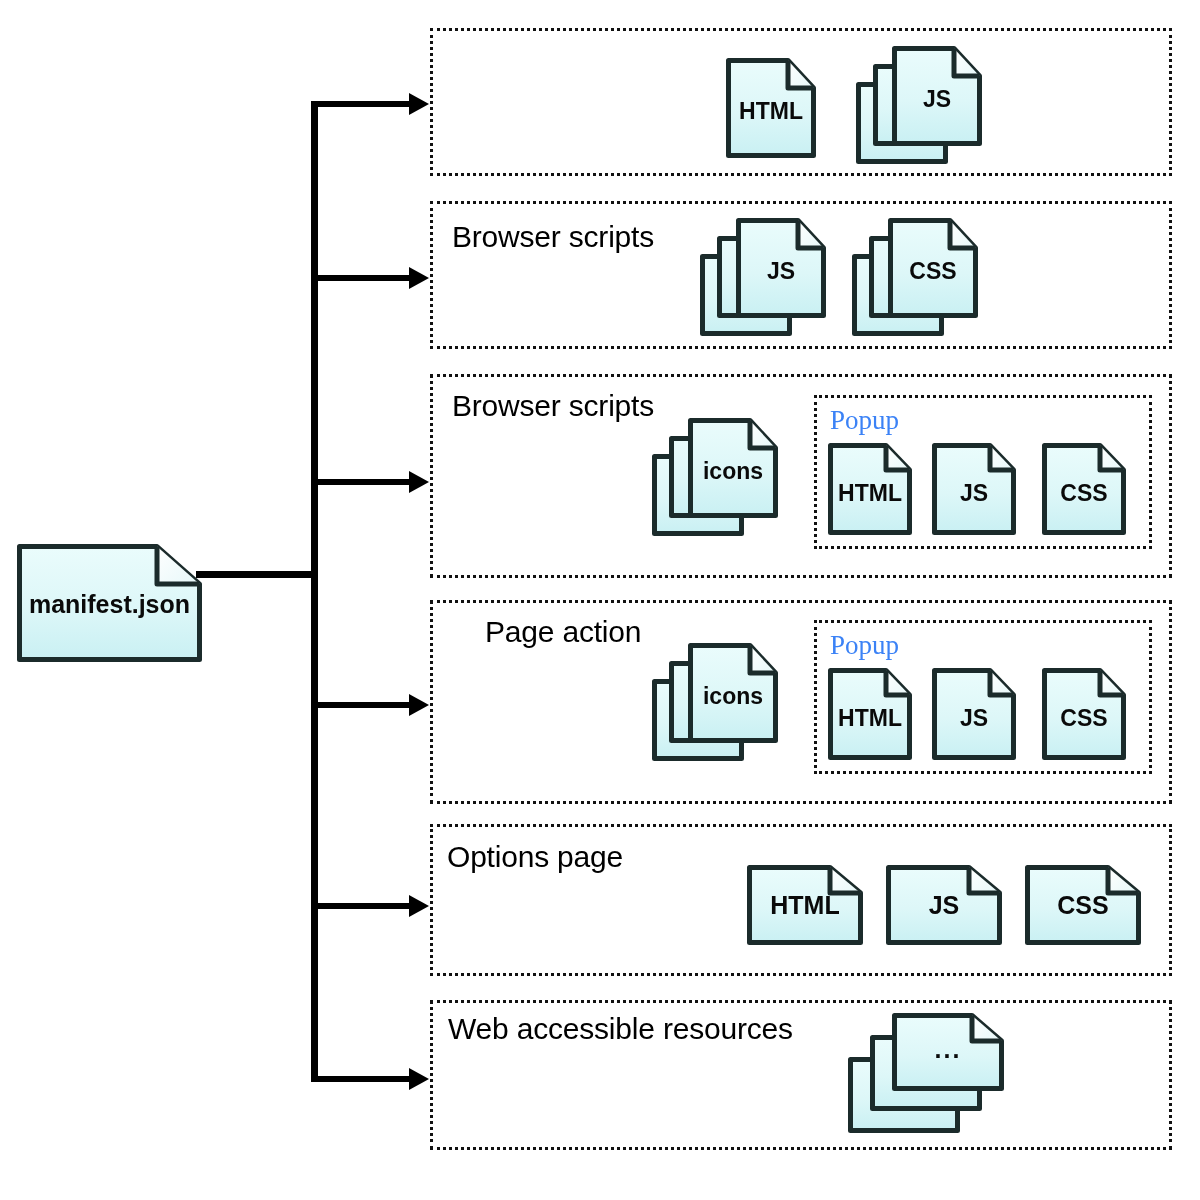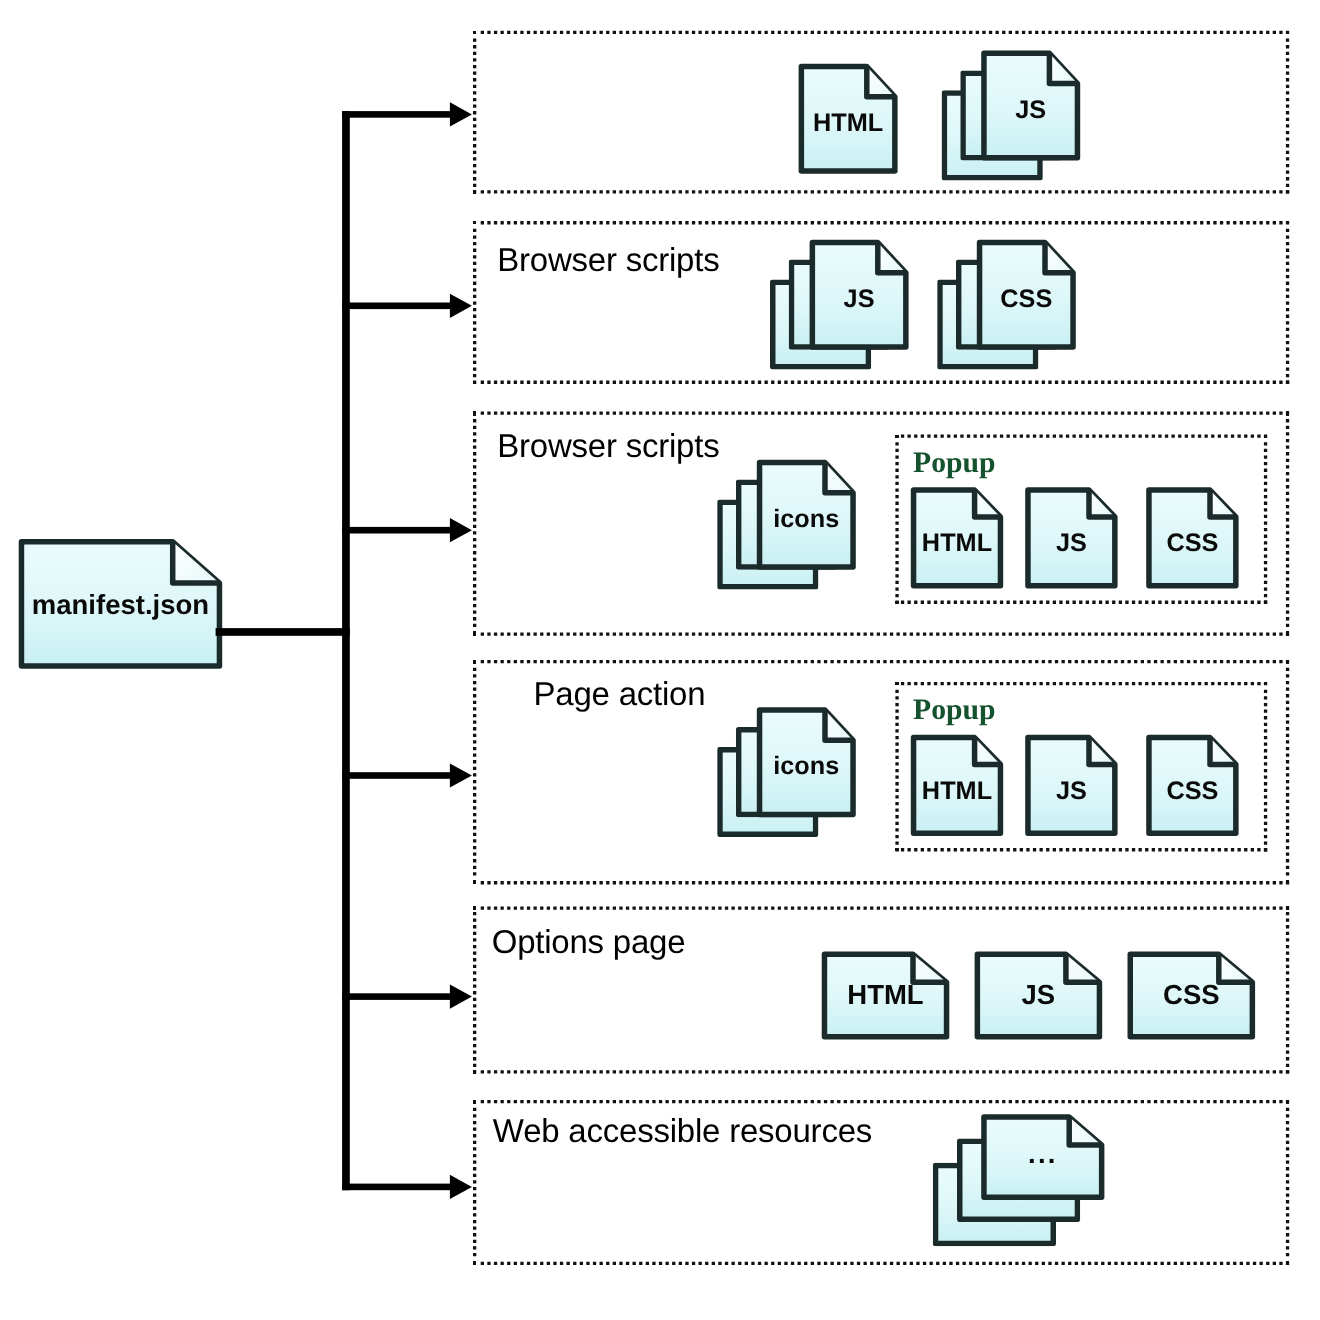--- a/index.html
+++ b/index.html
@@ -27,23 +27,23 @@
 
   
   .popup-box{
     position:absolute;
     border:3px dotted #111111;
     box-sizing:border-box;
   }
   .popup-title{
     position:absolute;
     font-family:"Liberation Serif", serif;
-    font-weight:bold;
+    font-weight:normal;
     font-size:27px;
-    color:#14532d;
+    color:#3b82f6;
     white-space:nowrap;
   }
 
   
   .fileicon{position:absolute;}
   .fileicon svg{display:block;overflow:visible;}
   .fileicon .lbl{
     position:absolute;
     left:0;right:0;
     text-align:center;
@@ -83,21 +83,21 @@
         <stop offset="55%" stop-color="#ddf7f8"></stop>
         <stop offset="100%" stop-color="#c9f0f3"></stop>
       </linearGradient>
       <linearGradient id="foldGrad" x1="0" y1="0" x2="1" y2="1">
         <stop offset="0%" stop-color="#ffffff"></stop>
         <stop offset="100%" stop-color="#e6f8f9"></stop>
       </linearGradient>
     </defs>
   </svg>
 
-  <div class="fileicon manifest" style="left:17px;top:490px;width:185px;height:130px;">
+  <div class="fileicon manifest" style="left:17px;top:544px;width:185px;height:130px;">
     <svg width="185" height="118" viewBox="0 0 185 118">
       <path d="M2.5 2.5 H140 L182.5 40 V115.5 H2.5 Z" fill="url(#fileGrad)" stroke="#1b2b2b" stroke-width="5" stroke-linejoin="round"></path>
       <path d="M140 2.5 V40 H182.5" fill="url(#foldGrad)" stroke="#1b2b2b" stroke-width="5" stroke-linejoin="round"></path>
     </svg>
     <div class="lbl" style="top:46px;">manifest.json</div>
   </div>
 
   <div class="wire" style="left:196px;top:571px;width:122px;height:7px;"></div>
 
   <div class="wire" style="left:311px;top:101px;width:7px;height:981px;"></div>

